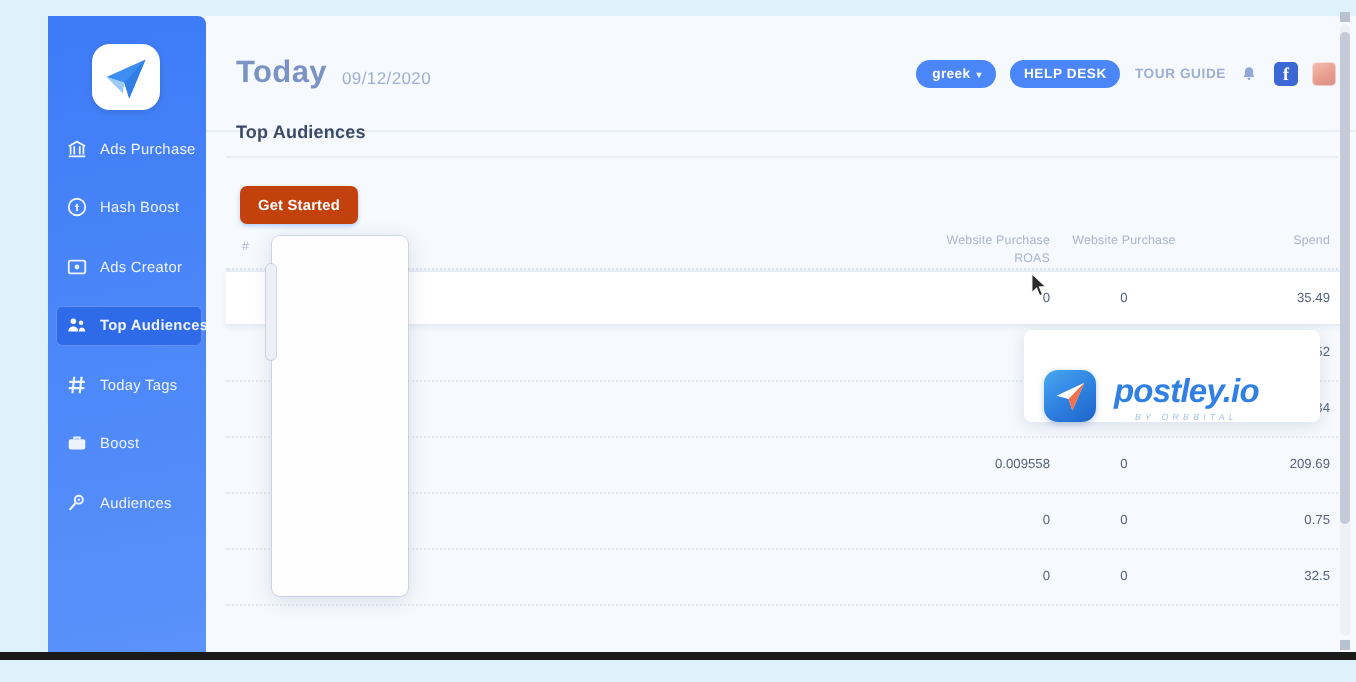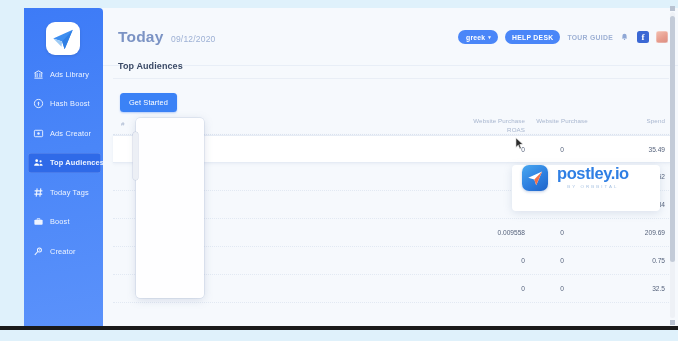--- a/index.html
+++ b/index.html
@@ -138,22 +138,22 @@
     font-size: 9px; color: #3b4a66; font-weight: bold;
     letter-spacing: .1px;
   }
   .section-rule {
     position: absolute; left: 10px; top: 70px; width: 556px;
     border-top: 1px solid #e9eef6;
   }
 
   .btn-get-started {
     position: absolute; left: 17px; top: 85px;
-    background: #3b82f6; color: #fff;
-    font-size: 7.4px; font-weight: normal;
+    background: #c2410c; color: #fff;
+    font-size: 7.4px; font-weight: bold;
     padding: 5px 9px;
     border-radius: 3.5px;
     border: none;
     letter-spacing: .1px;
     box-shadow: 0 1px 2px rgba(61,123,247,.35);
     text-align: right;
   }
 
   
   .table {
@@ -229,23 +229,24 @@
   }
 
   
   .brand-badge {
     position: absolute;
     left: 409px; top: 157px;
     width: 148px; height: 46px;
     background: #fff;
     border-radius: 4px;
     box-shadow: 0 2px 8px rgba(120,140,175,.22);
-    display: flex; align-items: flex-start;
+    display: flex; align-items: flex-end;
     padding-left: 10px;
     z-index: 8;
+    font-style: italic;
   }
   .brand-mark {
     width: 26px; height: 26px; border-radius: 7px;
     background: linear-gradient(145deg,#49a8f0,#2d7fe0 55%,#1f63c8);
     display: flex; align-items: center; justify-content: center;
     flex: 0 0 26px;
     box-shadow: 0 1px 3px rgba(40,90,170,.3);
   }
   .brand-text { margin-left: 9px; }
   .brand-name {
@@ -322,21 +323,21 @@
       <div class="nav">
 
         <div class="nav-item">
           <span class="ico">
             <svg width="11" height="11" viewBox="0 0 24 24" fill="none" stroke="#eef4ff" stroke-width="2">
               <path d="M3 9 12 4l9 5"></path>
                 <path d="M5 9v9M9 9v9M15 9v9M19 9v9"></path>
                 <path d="M3 20h18"></path>
             </svg>
           </span>
-          <span>Ads Library</span>
+          <span>Ads Purchase</span>
         </div>
 
         <div class="nav-item">
           <span class="ico">
             <svg width="11" height="11" viewBox="0 0 24 24">
               <circle cx="12" cy="12" r="9" fill="none" stroke="#eef4ff" stroke-width="2"></circle>
               <path d="M12 7.5 14.5 12h-5z" fill="#eef4ff"></path>
               <rect x="11" y="11.5" width="2" height="5" fill="#eef4ff"></rect>
             </svg>
           </span>
@@ -387,21 +388,21 @@
         </div>
 
         <div class="nav-item">
           <span class="ico">
             <svg width="11" height="11" viewBox="0 0 24 24">
               <circle cx="14" cy="8.5" r="4.4" fill="none" stroke="#eef4ff" stroke-width="2.2"></circle>
               <circle cx="14" cy="8.5" r="1.3" fill="#eef4ff"></circle>
               <path d="M10.5 12 4 19.5" stroke="#eef4ff" stroke-width="2.4" fill="none"></path>
             </svg>
           </span>
-          <span>Creator</span>
+          <span>Audiences</span>
         </div>
 
       </div>
     </div>
 
     <div class="main">
 
       <div class="topbar">
         <div class="page-title">Today</div>
         <div class="page-date">09/12/2020</div>

